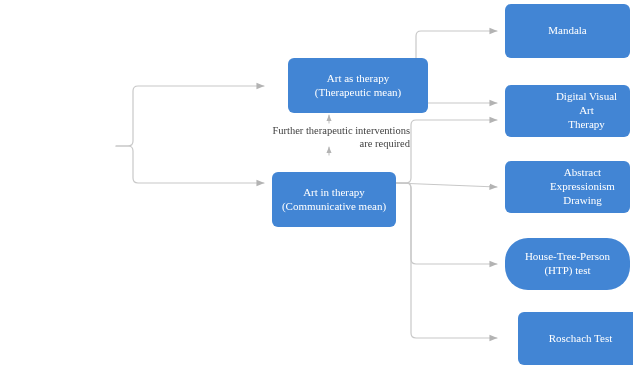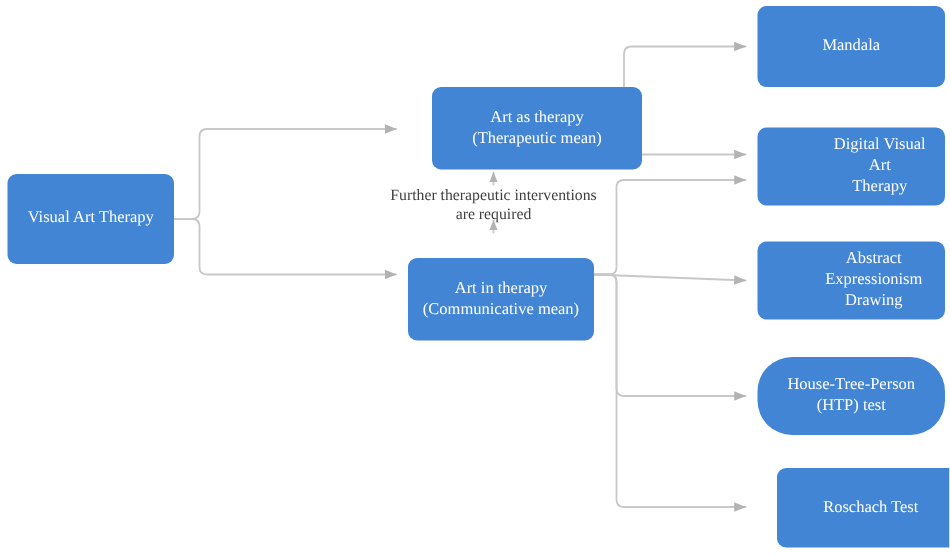--- a/index.html
+++ b/index.html
@@ -41,21 +41,21 @@
   }
   .node .lbl {
     white-space: pre-line;
     display: block;
   }
   .edge-label {
     position: absolute;
     color: #3f3f3f;
     font-size: 10.5px;
     line-height: 1.25;
-    text-align: center;
+    text-align: right;
     white-space: pre-line;
     z-index: 3;
     background: transparent;
   }
 </style>
 </head>
 <body>
 
 <div id="canvas">
 
@@ -85,23 +85,20 @@
 
       <path d="M 396 183 L 406 183 Q 411 183 411 188 L 411 259 Q 411 264 416 264 L 497 264" marker-end="url(#arrow)"></path>
 
       <path d="M 396 183 L 406 183 Q 411 183 411 188 L 411 333 Q 411 338 416 338 L 497 338" marker-end="url(#arrow)"></path>
 
       <path d="M 329 155 L 329 147" marker-end="url(#arrowup)"></path>
       <path d="M 329 123 L 329 115" marker-end="url(#arrowup)"></path>
     </g>
   </svg>
 
-  <div class="node" style="left:5px; top:116px; width:111px; height:60px;">
-    <span class="lbl">Visual Art Therapy</span>
-  </div>
 
   <div class="node" style="left:272px; top:58px; width:140px; height:55px;margin-left:16px;">
     <span class="lbl">Art as therapy
 (Therapeutic mean)</span>
   </div>
 
   <div class="node" style="left:272px; top:172px; width:124px; height:55px;">
     <span class="lbl">Art in therapy
 (Communicative mean)</span>
   </div>

